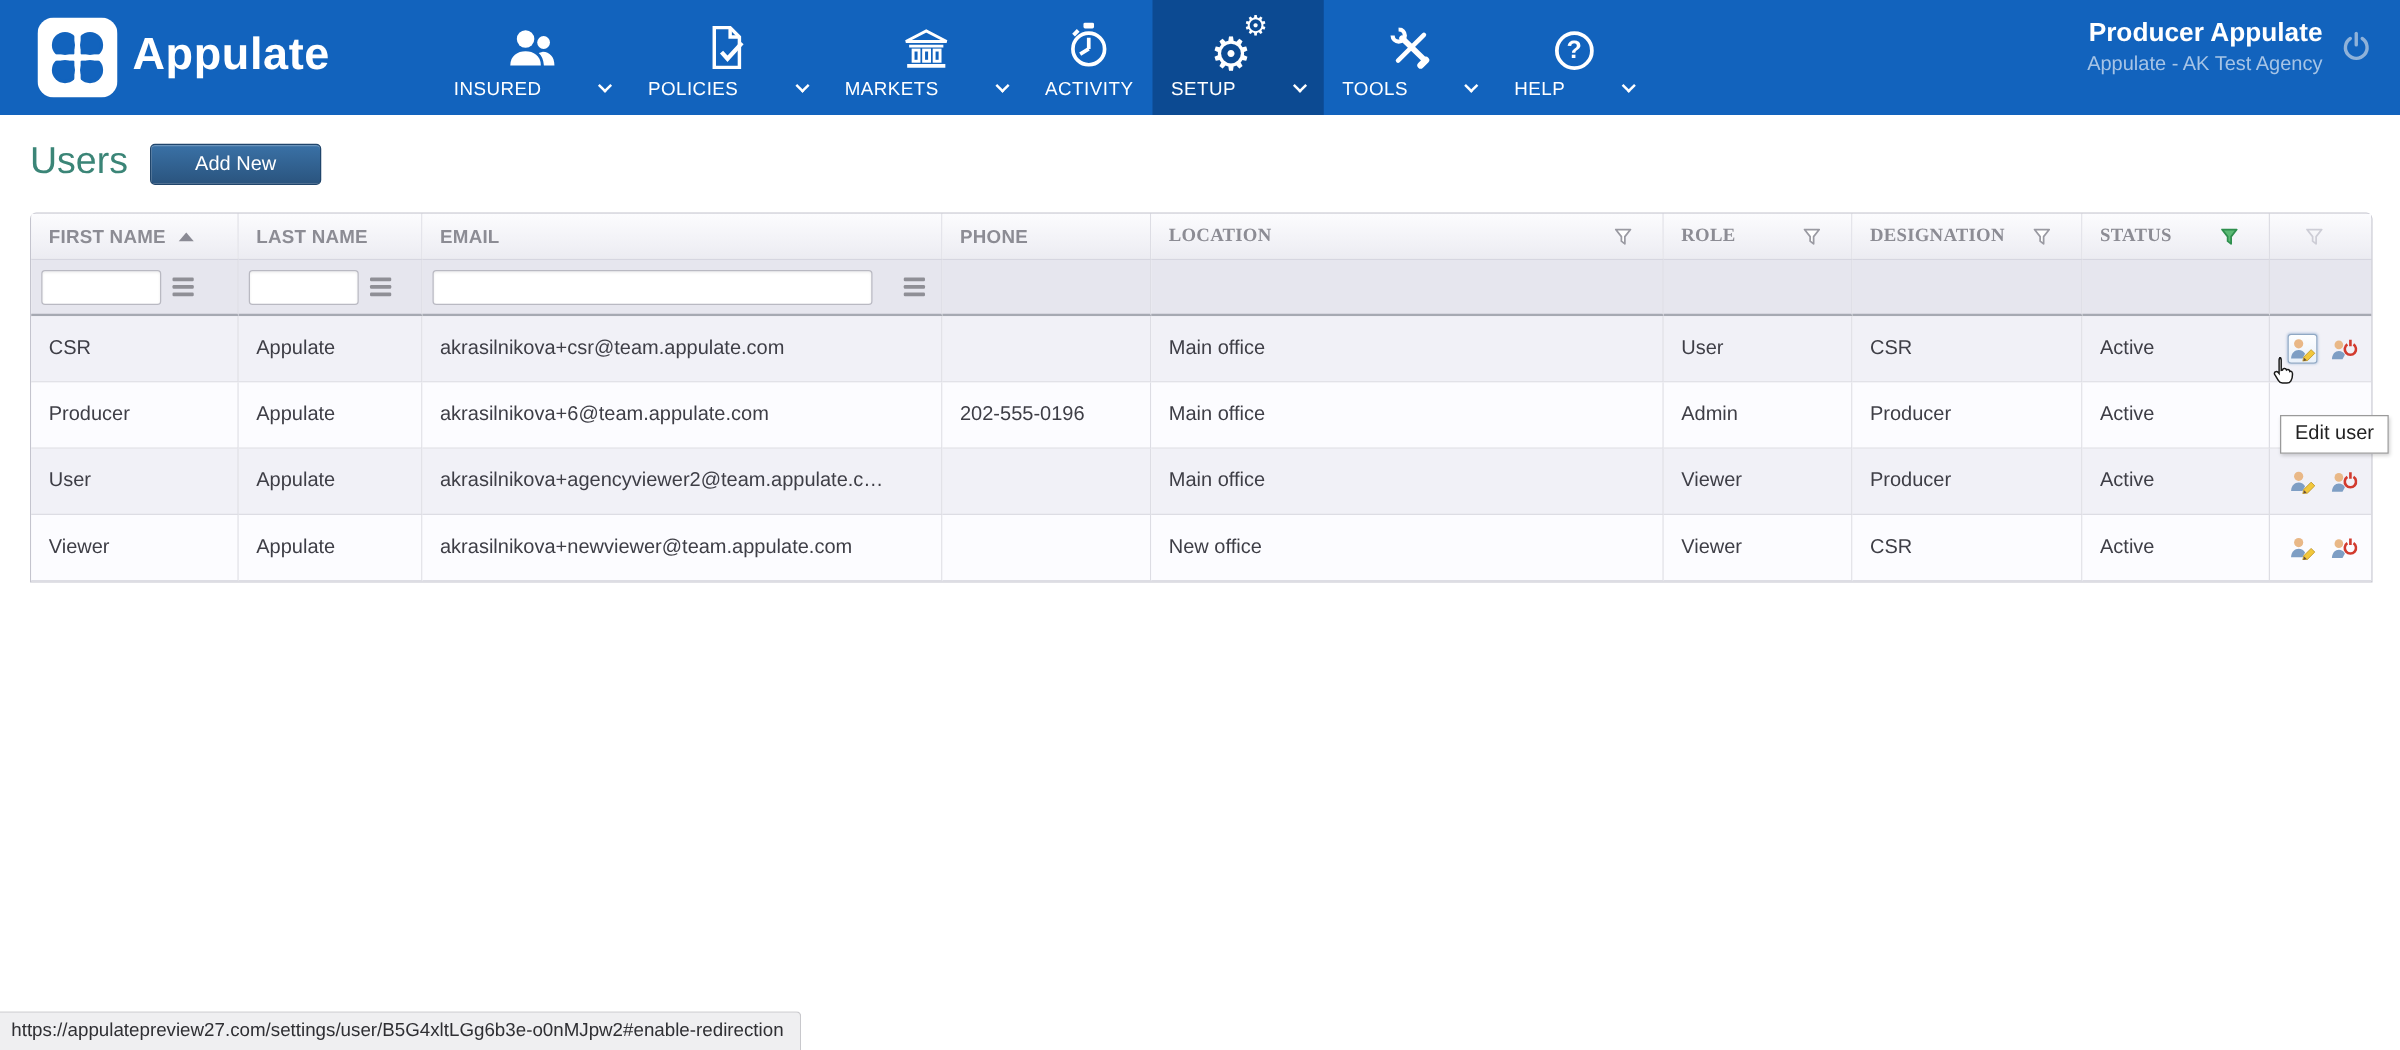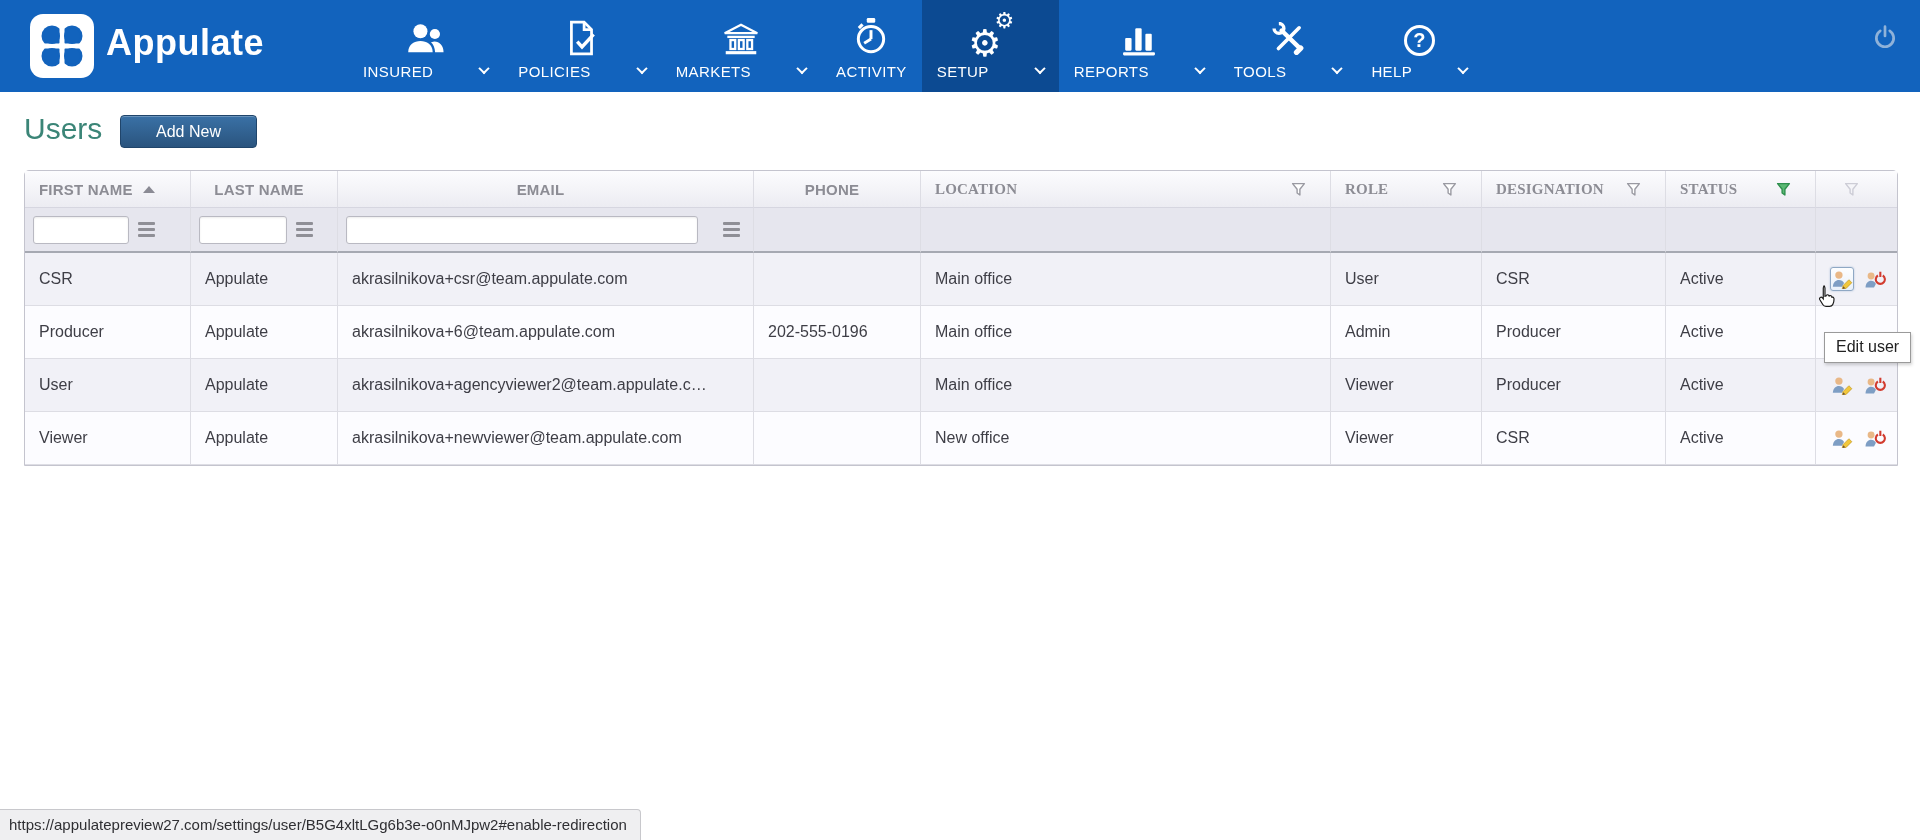--- a/index.html
+++ b/index.html
@@ -33,21 +33,21 @@
   .btn-addnew { position:absolute; left:120px; top:115px; width:137px; height:33px;
     background:linear-gradient(#3a71a6,#2a547e); border:1px solid #20456B; border-radius:4px;
     color:#fff; font-size:16px; font-family:inherit; cursor:pointer; box-shadow:inset 0 1px 0 rgba(255,255,255,.25); }
 
   
   .grid { position:absolute; left:24px; top:170px; width:1872px; border:1px solid #C4C4CE;
     border-radius:5px 5px 0 0; border-collapse:separate; border-spacing:0; table-layout:fixed; }
   .grid th, .grid td { border-right:1px solid #DDDDE4; overflow:hidden; white-space:nowrap; }
   .grid th:last-child, .grid td:last-child { border-right:none; }
   .hdr th { height:37px; background:linear-gradient(#FCFCFE,#ECECF2); border-bottom:1px solid #D6D6E0;
-    color:#8C8C94; font-size:15px; font-weight:700; text-align:center; padding:0 24px 0 14px; cursor:pointer; letter-spacing:.2px; }
+    color:#8C8C94; font-size:15px; font-weight:700; text-align:left; padding:0 24px 0 14px; cursor:pointer; letter-spacing:.2px; }
   .hdr-flex { display:flex; align-items:center; justify-content:space-between;font-family:Liberation Serif, serif; }
   .sort-up { width:0; height:0; border-left:6px solid transparent; border-right:6px solid transparent;
     border-bottom:7px solid #8a8a94; margin-left:10px; display:inline-block; }
   .hdr-left { display:flex; align-items:center; }
   .funnel { flex:0 0 auto; cursor:pointer; }
   .frow td { height:45px; background:#E6E6EE; border-bottom:2px solid #A6A9B2; padding:0 6px 0 8px; }
   .fcell { display:flex; align-items:center; gap:9px; }
   .fcell input { height:28px; border:1px solid #B9B9C2; border-radius:3px; background:#fff; flex:0 0 auto;
     box-shadow:inset 0 1px 2px rgba(0,0,0,.08); font-size:15px; padding:0 6px; font-family:inherit; }
   .inp-first { width:96px; } .inp-last { width:88px; } .inp-email { width:352px; }
@@ -155,34 +155,20 @@
             <span class="gear-sm">⚙</span>
           </span>
       </span>
       <span class="nav-label-row">
           <span>SETUP</span>
           <span class="chev"></span>
         </span>
     </div>
     <div class="nav-item">
       <span class="nav-icon">
-        <svg viewBox="0 0 32 30" width="34" height="32" fill="#fff">
-          <rect x="3" y="13" width="6" height="12" rx="1"></rect>
-            <rect x="12.5" y="4" width="6" height="21" rx="1"></rect>
-          <rect x="22" y="9" width="6" height="16" rx="1"></rect>
-            <rect x="1" y="26.5" width="30" height="3" rx="1"></rect>
-        </svg>
-        </span>
-      <span class="nav-label-row">
-          <span>REPORTS</span>
-          <span class="chev"></span>
-        </span>
-    </div>
-    <div class="nav-item">
-      <span class="nav-icon">
         <svg viewBox="0 0 32 32" width="34" height="34">
           <path d="M26.5 5.5L7 25" stroke="#fff" stroke-width="3.4" stroke-linecap="round"></path>
           <path d="M27 24.5L10 8" stroke="#fff" stroke-width="4.2" stroke-linecap="round"></path>
           <circle cx="7.5" cy="6" r="4.6" fill="none" stroke="#fff" stroke-width="3.2" stroke-dasharray="22 7" stroke-dashoffset="8"></circle>
           <path d="M24 28.5l4-4" stroke="#fff" stroke-width="5" stroke-linecap="round"></path>
         </svg>
         </span>
       <span class="nav-label-row">
           <span>TOOLS</span>
           <span class="chev"></span>
@@ -192,20 +178,24 @@
       <span class="nav-icon">
         <span class="help-circle">?</span>
       </span>
       <span class="nav-label-row">
           <span>HELP</span>
           <span class="chev"></span>
         </span>
     </div>
   </div>
 
+  <div class="user-block">
+    <div class="user-name">Producer Appulate</div>
+    <div class="user-agency">Appulate - AK Test Agency</div>
+  </div>
   <div class="power-btn">
     <svg viewBox="0 0 24 24" width="26" height="26">
       <path d="M16.4 6.3a8 8 0 1 1-8.8 0" fill="none" stroke="#8FB2D9" stroke-width="2.5" stroke-linecap="round"></path>
       <path d="M12 2.5v8.5" stroke="#8FB2D9" stroke-width="2.5" stroke-linecap="round"></path>
     </svg>
   </div>
 </div>
 
 <div class="page-title">Users</div>
 <button class="btn-addnew">Add New</button>

